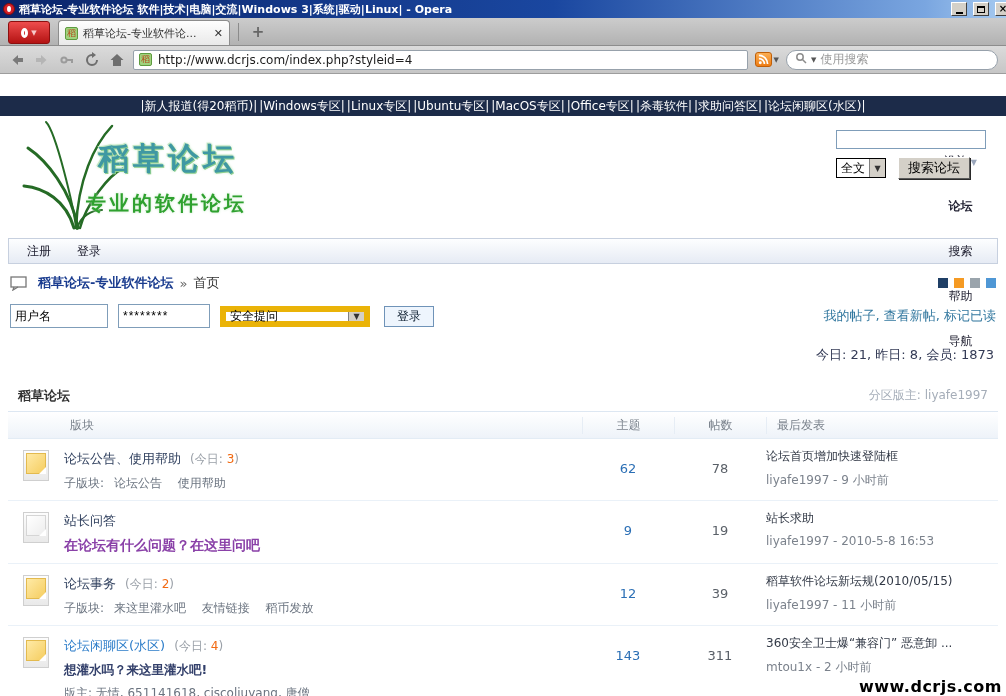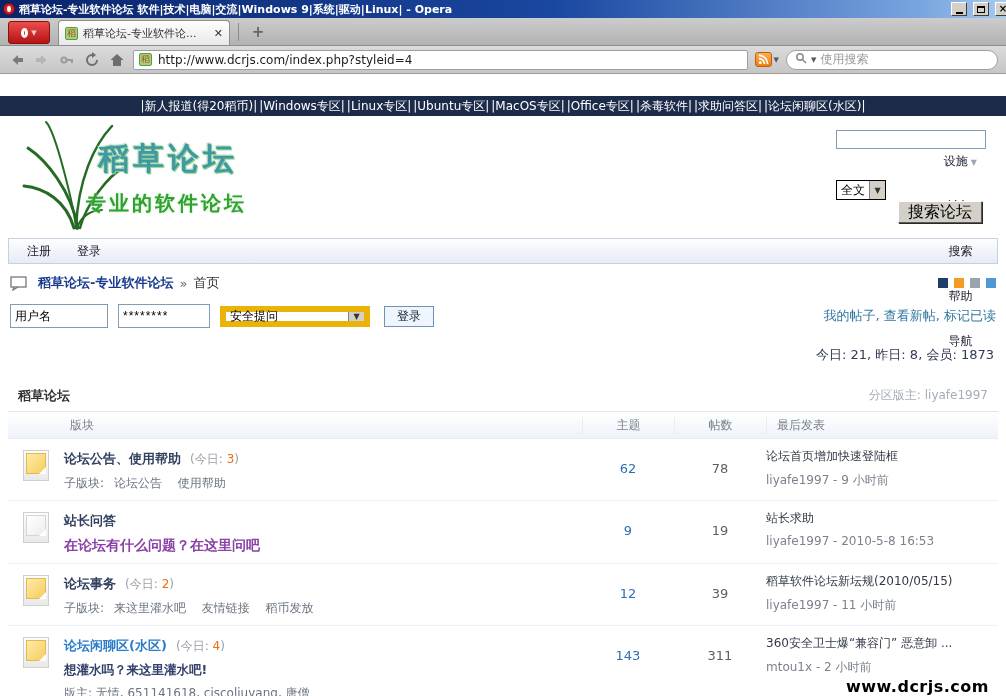--- a/index.html
+++ b/index.html
@@ -64,21 +64,21 @@
   .logo-sub { position:absolute; left:86px; top:74px; font-size:20px; font-weight:bold; letter-spacing:3px;
     color:#2fa12f; text-shadow:0 0 3px #c6eac6; }
   .hsearch { position:absolute; right:20px; top:14px; width:150px; }
   .hsearch input { width:150px; height:19px; border:1px solid #7f9db9; font-size:12px; padding:0 3px; display:block; }
   .hsearch .row2 { margin-top:8px; display:flex; align-items:center; }
   .fakeselect { height:20px; border:1px solid #000; background:#fff; display:flex; align-items:center; font-size:12px; }
   .fakeselect .sval { padding:0 4px; }
   .fakeselect .sarrow { width:16px; height:100%; background:#d4d0c8; border-left:1px solid #808080;
     display:flex; align-items:center; justify-content:center; font-size:8px; color:#333; }
   .btn-classic { height:22px; margin-left:12px; padding:0 9px; background:#d4d0c8; border:1px solid;
-    border-color:#fff #5a5a5a #5a5a5a #fff; box-shadow:1px 1px 0 #2a2a2a; font-size:16px; color:#000;margin-top:44px; }
+    border-color:#fff #5a5a5a #5a5a5a #fff; box-shadow:1px 1px 0 #2a2a2a; font-size:13px; color:#000; }
 
   .menubar { margin:0 8px; height:26px; border:1px solid #c7d0df; background:linear-gradient(#fdfeff,#e6ebf4);
     display:flex; align-items:center; font-size:12px; color:#223; }
   .menubar .mleft { display:flex; gap:26px; padding-left:18px; }
   .menubar .mright { display:flex; gap:28px; margin-left:auto; padding-right:20px; align-items:center;flex-direction:column; }
   .menubar a { color:#223; }
   .menubar a.bold { font-weight:bold; }
   .menubar .caret { font-size:8px; color:#9aa6bb; margin-left:3px; }
 
   .crumbrow { margin:10px 10px 0; display:flex; align-items:center; font-size:13px; }
@@ -111,47 +111,47 @@
 
   .forum-row { display:flex; border-bottom:1px solid #eaf1f8; padding:9px 0 8px; }
   .cell-icon { width:56px; display:flex; justify-content:center; padding-top:2px; }
   .page-icon { width:26px; height:31px; border:1px solid #cfcfcf; background:linear-gradient(#fdfdfd,#e9e9e9); position:relative; }
   .page-icon .note { position:absolute; left:2px; top:2px; right:2px; height:21px;
     background:linear-gradient(135deg,#ffeaa6,#f5cd60); border:1px solid #e3ba4e; }
   .page-icon .note:after { content:""; position:absolute; right:-1px; bottom:-1px; width:0; height:0;
     border-style:solid; border-width:0 0 7px 7px; border-color:transparent transparent #fff transparent; }
   .page-icon.old .note { background:linear-gradient(135deg,#ffffff,#ededed); border-color:#d5d5d5; }
   .cell-main { flex:1; padding-right:8px; }
-  .forum-title { font-size:13px; font-weight:bold; color:#31415f; }
+  .forum-title { font-size:13px; font-weight:normal; color:#31415f; }
   .forum-title.blue { color:#2b7cc9; }
   .today { color:#9aa0a8; font-size:12px; margin-left:4px; }
   .today em { color:#f26a12; font-style:normal; }
   .line2 { margin-top:7px; font-size:12px; color:#6b7480; }
   .line2 a { color:#6b7480; margin-right:12px; }
   .desc-purple { margin-top:7px; font-size:14px; color:#8a41a8; font-weight:bold; }
   .desc-navy { margin-top:7px; font-size:12.5px; color:#33406b; font-weight:bold; }
   .modsline { margin-top:6px; font-size:12px; color:#6b7480; }
   .cell-topics { width:92px; text-align:center; font-size:13px; padding-top:13px; }
   .cell-topics a { color:#2b6fb5; }
   .cell-posts { width:92px; text-align:center; font-size:13px; color:#5a6068; padding-top:13px; }
   .cell-last { width:232px; font-size:12px; padding-right:4px; }
   .last-title { color:#333a47; }
   .last-title a { color:#333a47; }
   .last-info { margin-top:7px; color:#7b828c; }
 
-  .watermark { position:absolute; right:17px; bottom:0; font-size:16px; font-weight:bold; color:#000; letter-spacing:0.5px; }
+  .watermark { position:absolute; right:4px; bottom:0; font-size:16px; font-weight:bold; color:#000; letter-spacing:0.5px; }
 </style>
 </head>
 <body>
 
 <div class="titlebar">
   <span class="opera-ico">
       <i></i>
     </span>
-  <span class="ttext">稻草论坛-专业软件论坛 软件|技术|电脑|交流|Windows 9|系统|驱动|Linux| - Opera</span>
+  <span class="ttext">稻草论坛-专业软件论坛 软件|技术|电脑|交流|Windows 3|系统|驱动|Linux| - Opera</span>
   <span class="winbtn">
       <span class="glyph-min"></span>
     </span>
   <span class="winbtn">
       <span class="glyph-rest"></span>
     </span>
   <span class="winbtn cut">
       <span class="glyph-x">×</span>
     </span>
 </div>

